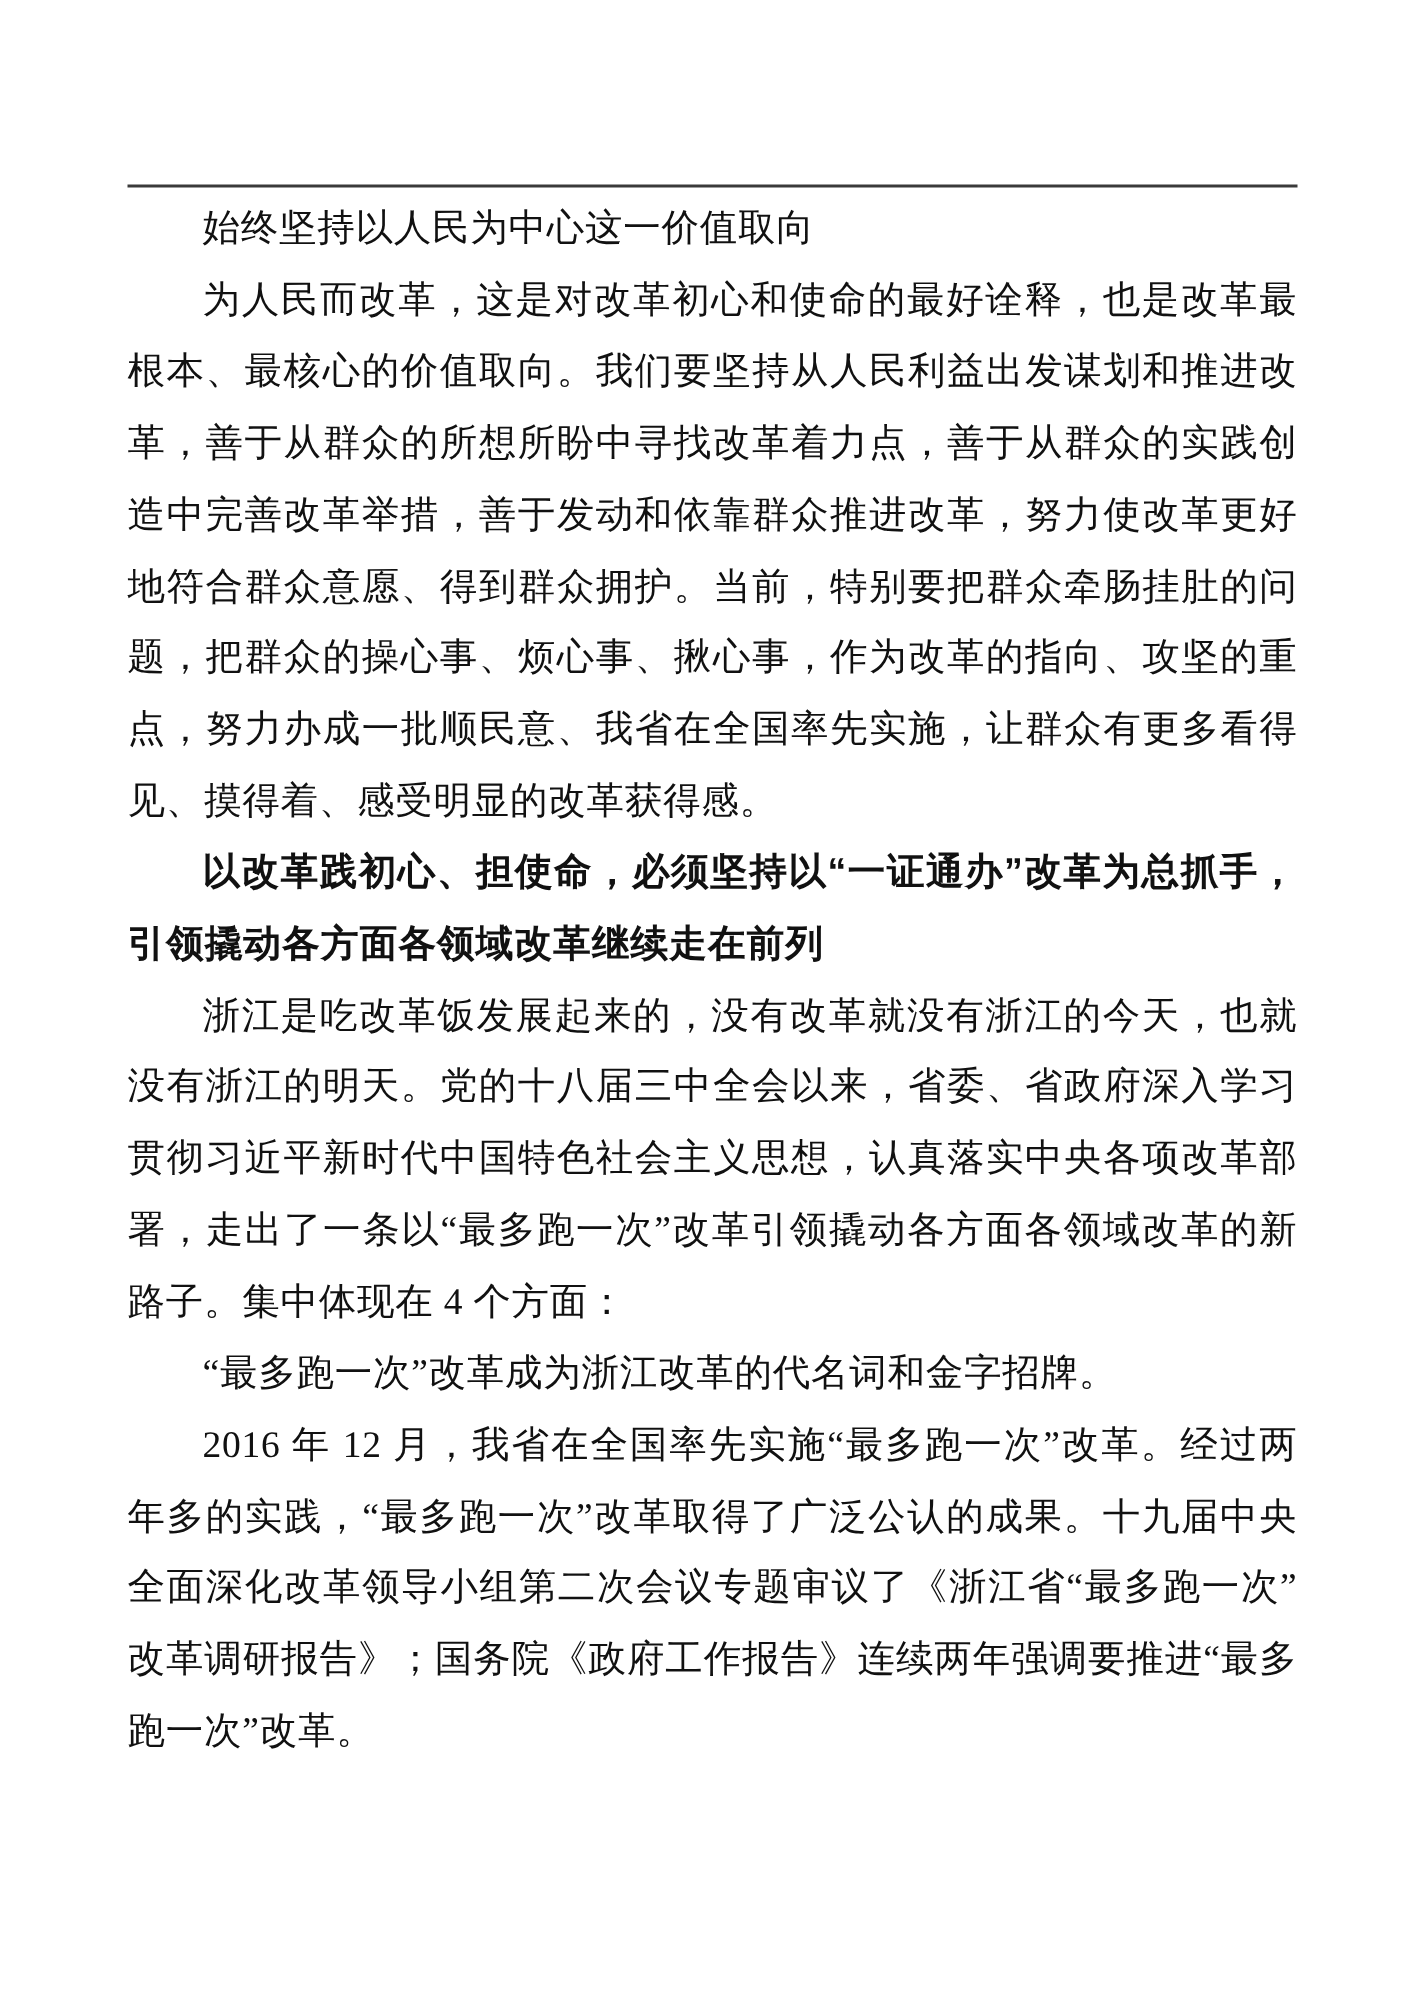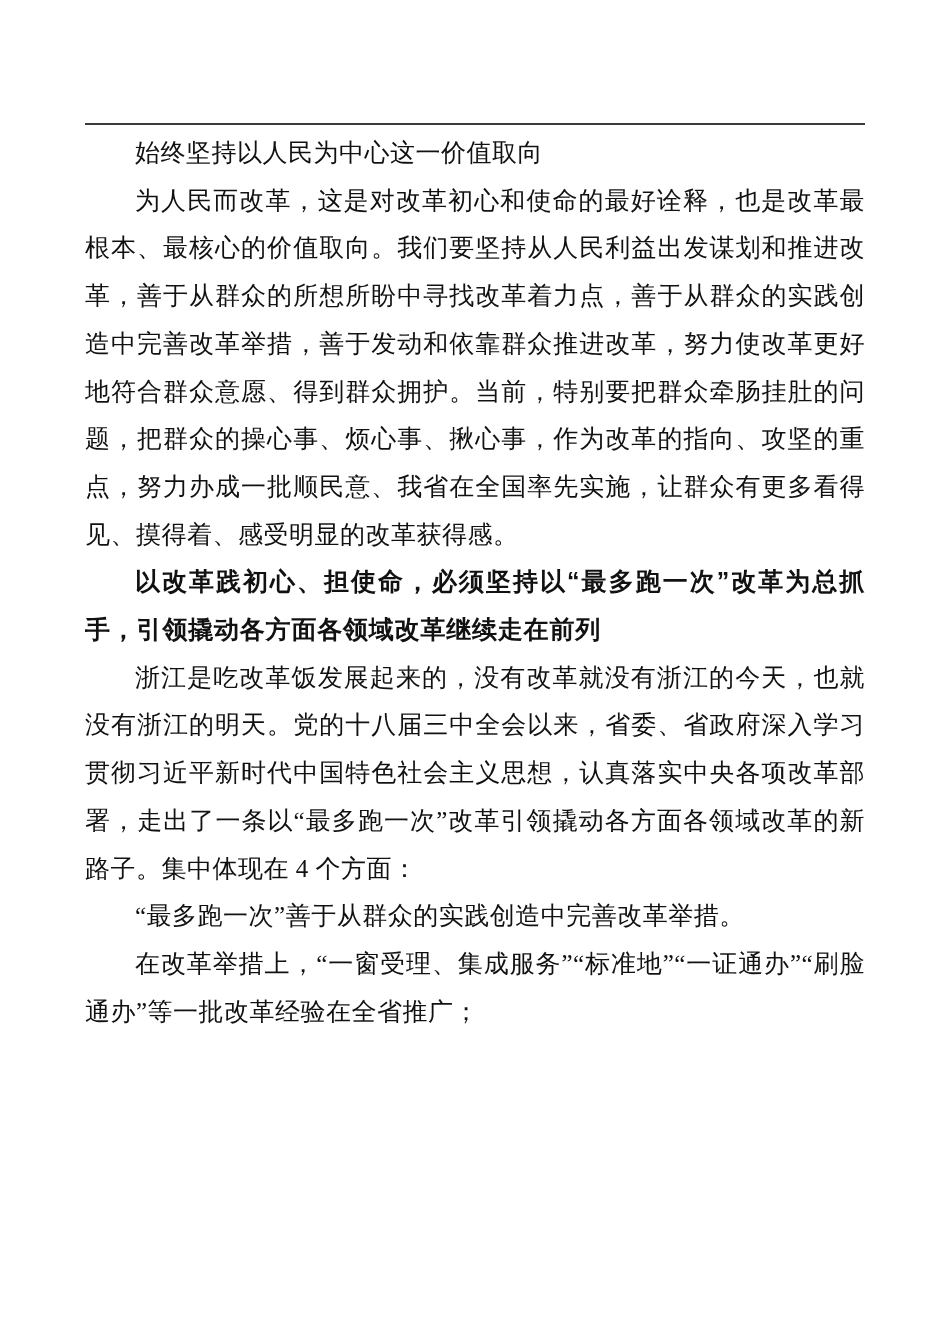--- a/index.html
+++ b/index.html
@@ -47,18 +47,18 @@
   }
 </style>
 </head>
 <body>
 
 <div class="page">
   <div class="content">
     <hr class="header-rule">
     <p class="para body">始终坚持以人民为中心这一价值取向</p>
     <p class="para body">为人民而改革，这是对改革初心和使命的最好诠释，也是改革最根本、最核心的价值取向。我们要坚持从人民利益出发谋划和推进改革，善于从群众的所想所盼中寻找改革着力点，善于从群众的实践创造中完善改革举措，善于发动和依靠群众推进改革，努力使改革更好地符合群众意愿、得到群众拥护。当前，特别要把群众牵肠挂肚的问题，把群众的操心事、烦心事、揪心事，作为改革的指向、攻坚的重点，努力办成一批顺民意、我省在全国率先实施，让群众有更多看得见、摸得着、感受明显的改革获得感。</p>
-    <p class="para heading">以改革践初心、担使命，必须坚持以“最多跑一次”改革为总抓手，引领撬动各方面各领域改革继续走在前列</p>
+    <p class="para heading">以改革践初心、担使命，必须坚持以“一证通办”改革为总抓手，引领撬动各方面各领域改革继续走在前列</p>
     <p class="para body">浙江是吃改革饭发展起来的，没有改革就没有浙江的今天，也就没有浙江的明天。党的十八届三中全会以来，省委、省政府深入学习贯彻习近平新时代中国特色社会主义思想，认真落实中央各项改革部署，走出了一条以“最多跑一次”改革引领撬动各方面各领域改革的新路子。集中体现在 4 个方面：</p>
-    <p class="para body">“最多跑一次”善于从群众的实践创造中完善改革举措。</p>
-    <p class="para body">在改革举措上，“一窗受理、集成服务”“标准地”“一证通办”“刷脸通办”等一批改革经验在全省推广；</p>
+    <p class="para body">“最多跑一次”改革成为浙江改革的代名词和金字招牌。</p>
+    <p class="para body">2016 年 12 月，我省在全国率先实施“最多跑一次”改革。经过两年多的实践，“最多跑一次”改革取得了广泛公认的成果。十九届中央全面深化改革领导小组第二次会议专题审议了《浙江省“最多跑一次”改革调研报告》；国务院《政府工作报告》连续两年强调要推进“最多跑一次”改革。</p>
   </div>
 </div>
 
 </body></html>

